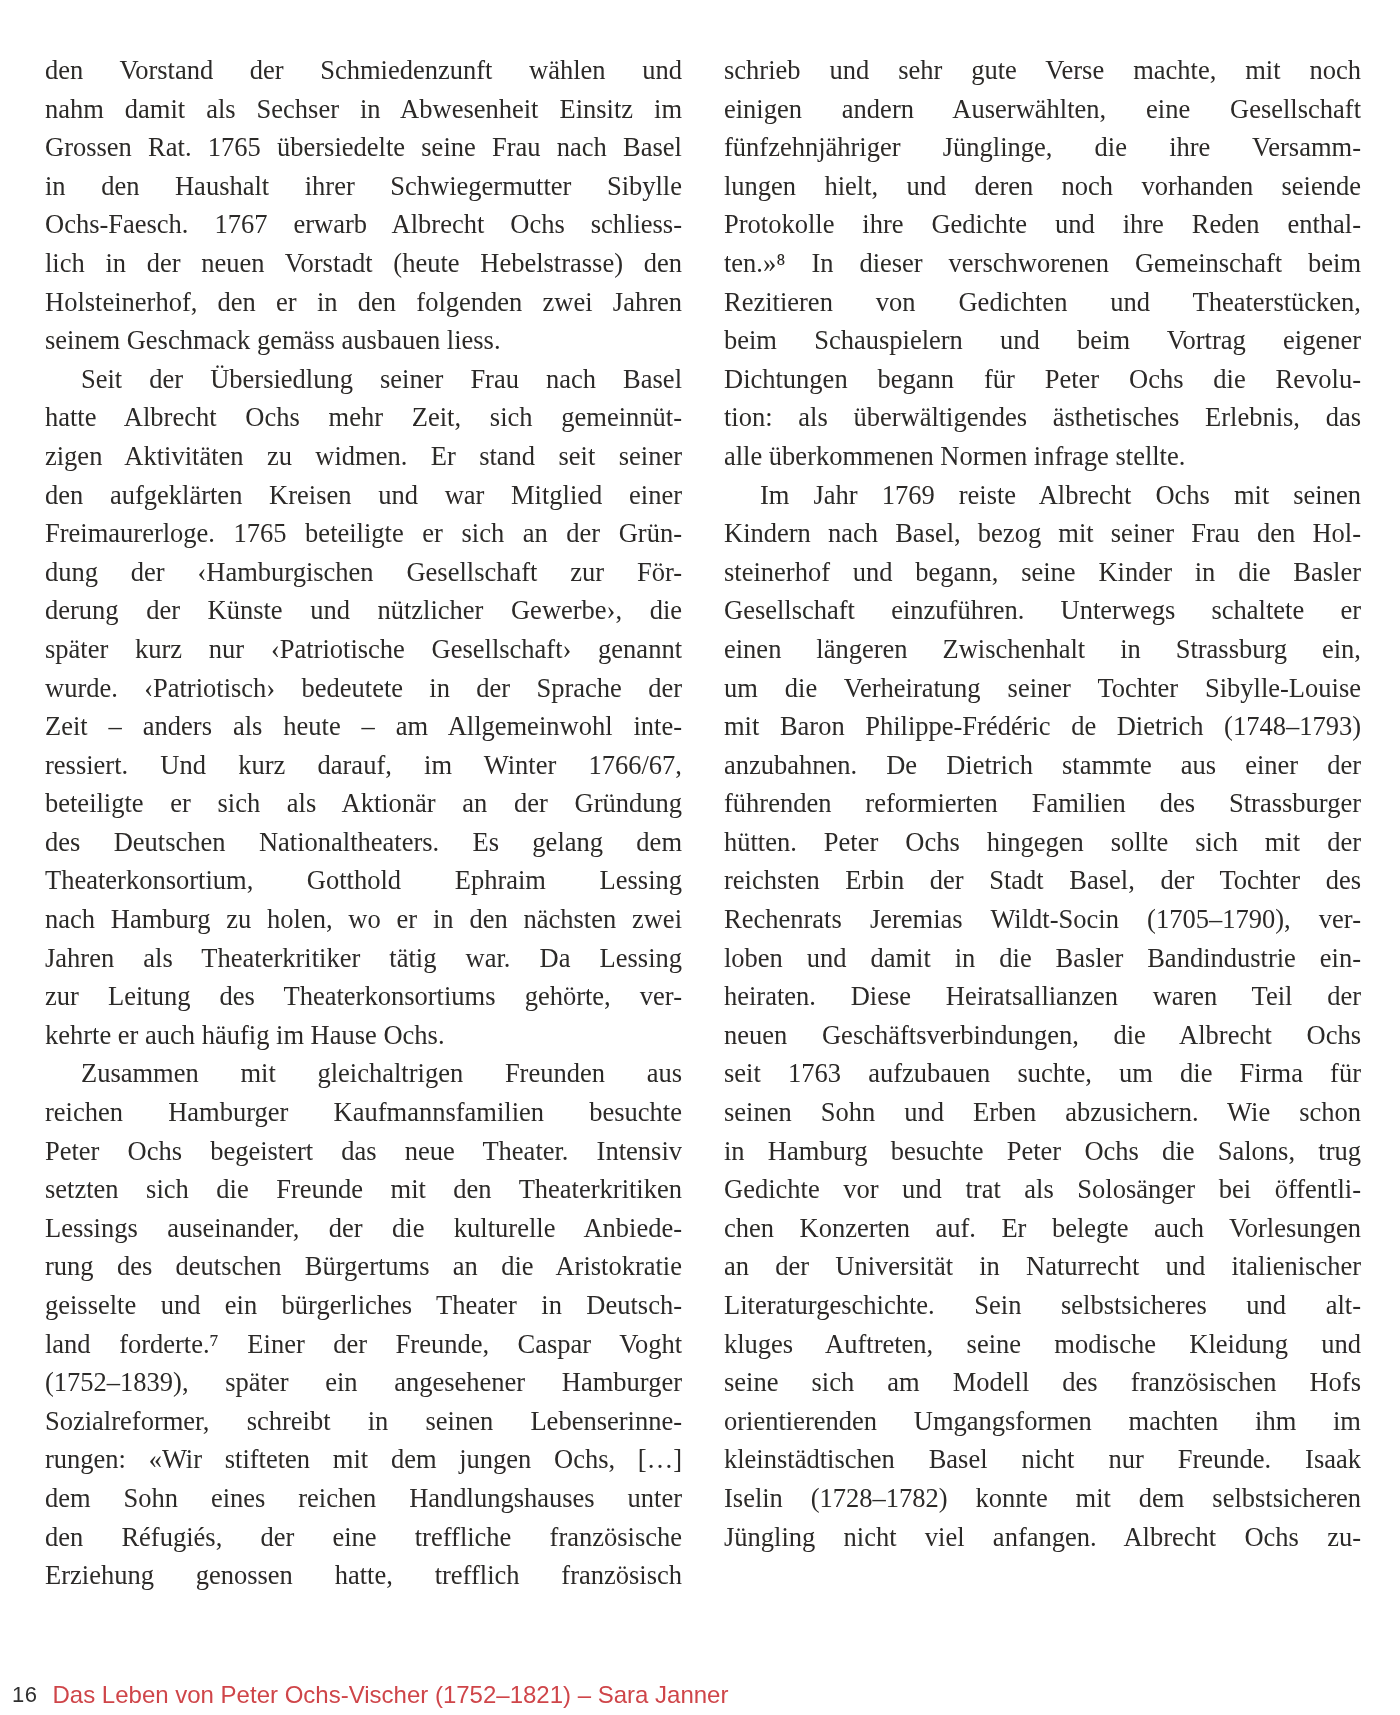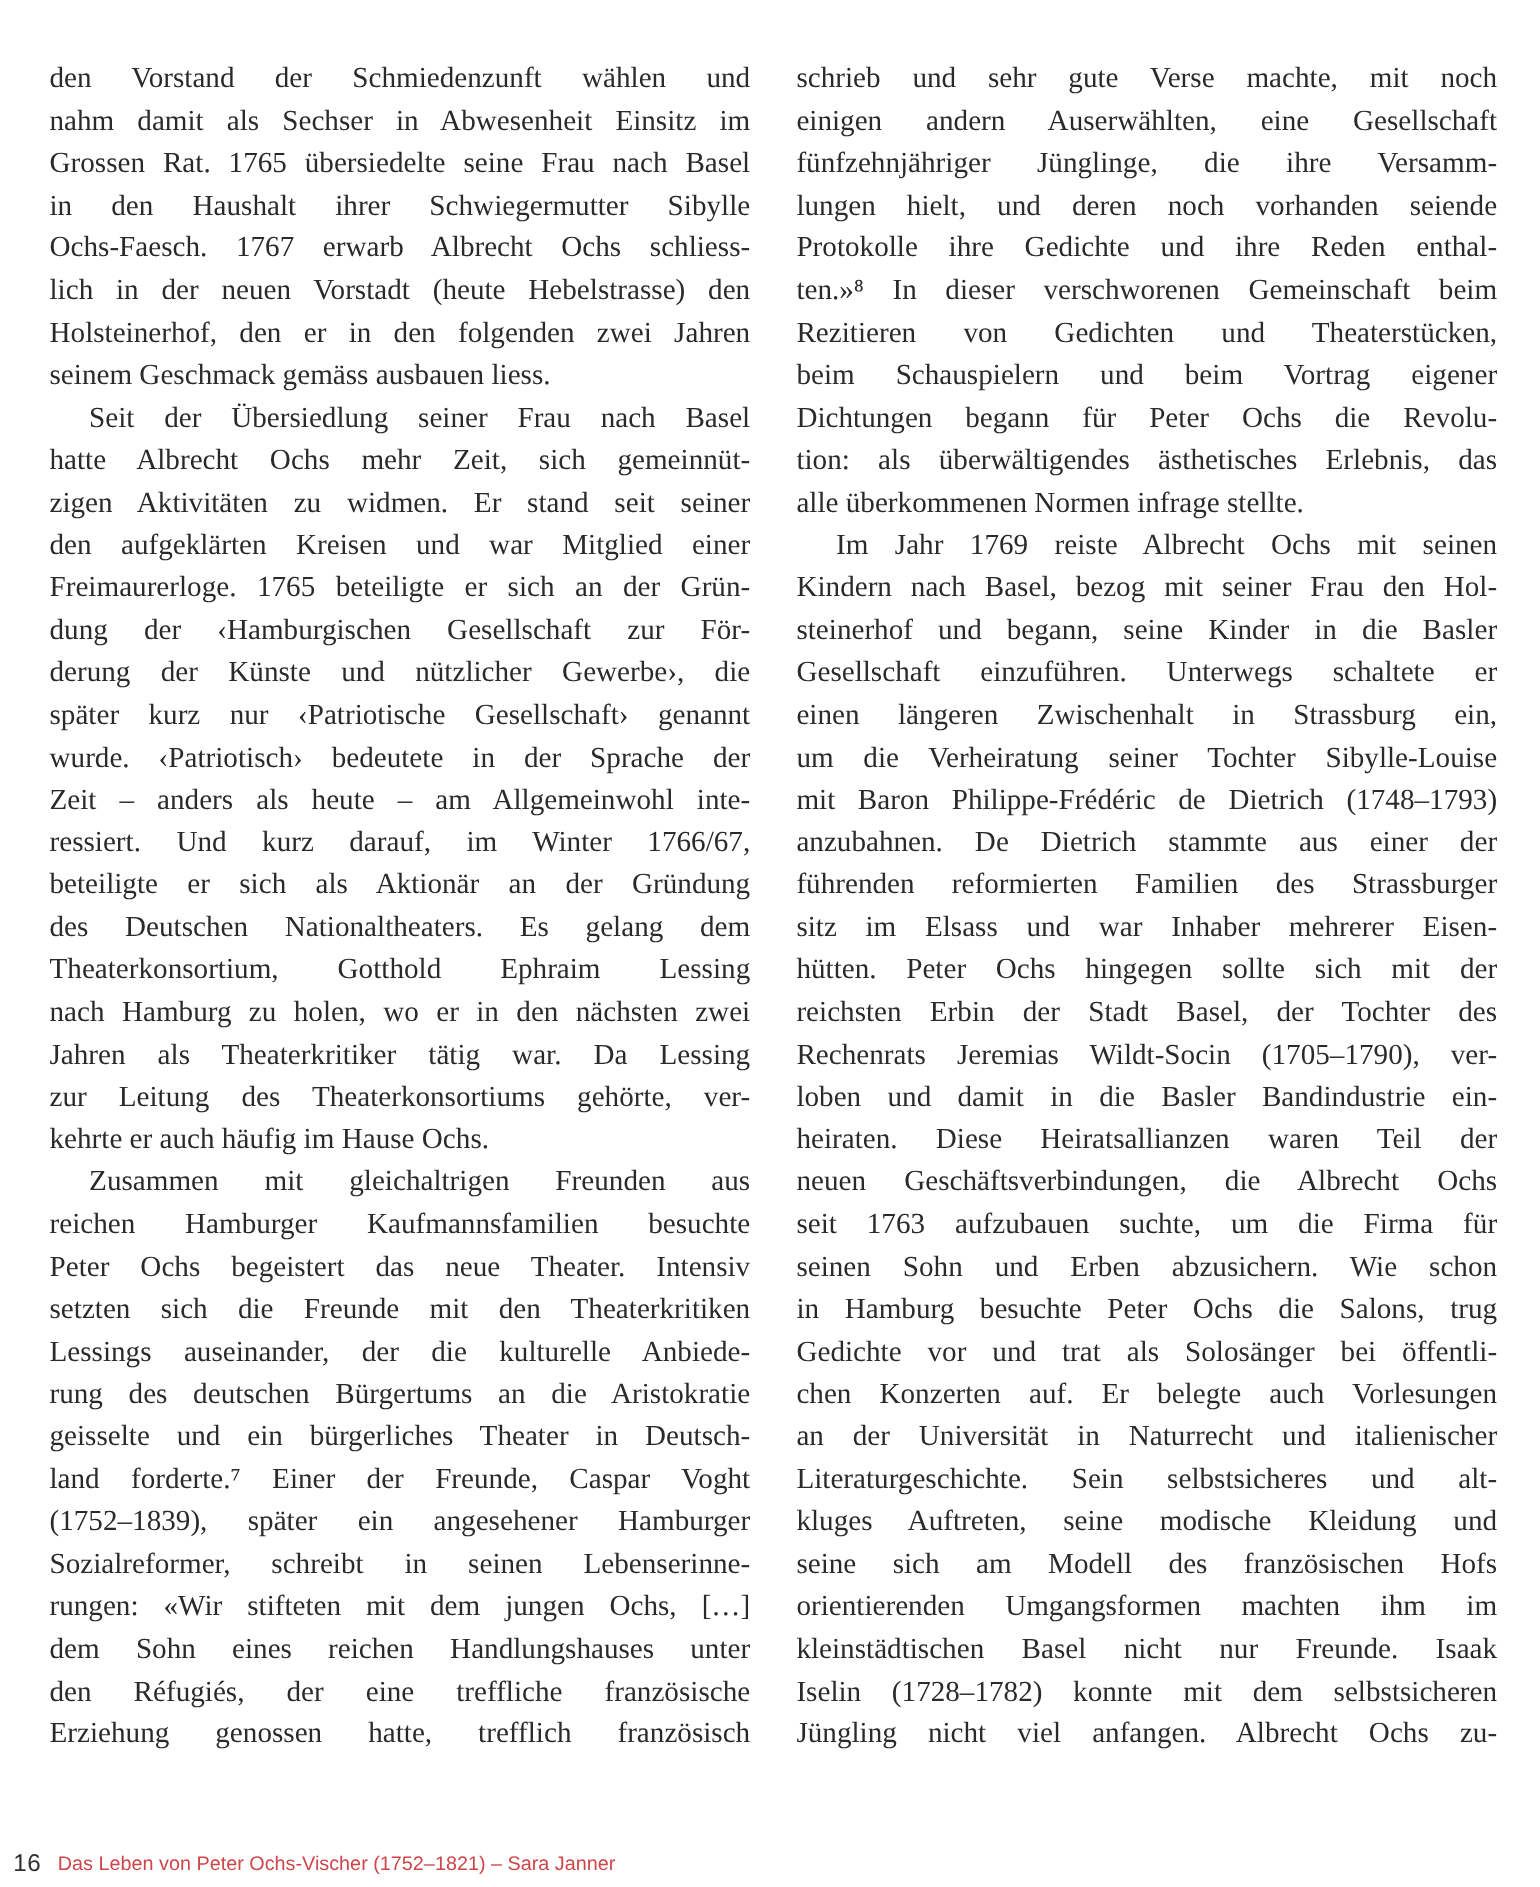--- a/index.html
+++ b/index.html
@@ -50,21 +50,21 @@
     align-items: center;
     gap: 15px;
     font-family: "Liberation Sans", "DejaVu Sans", sans-serif;
   }
   .page-number {
     font-size: 22px;
     color: #2f2f2f;
     letter-spacing: 0.5px;
   }
   .running-title {
-    font-size: 18px;
+    font-size: 24px;
     color: #cf4549;
   }
 </style>
 </head>
 <body>
 
 <div class="text-columns">
   <div class="column">
       <div class="line">den Vorstand der Schmiedenzunft wählen und</div>
       <div class="line">nahm damit als Sechser in Abwesenheit Einsitz im</div>
@@ -121,21 +121,20 @@
       <div class="line end">alle überkommenen Normen infrage stellte.</div>
       <div class="line indent">Im Jahr 1769 reiste Albrecht Ochs mit seinen</div>
       <div class="line">Kindern nach Basel, bezog mit seiner Frau den Hol-</div>
       <div class="line">steinerhof und begann, seine Kinder in die Basler</div>
       <div class="line">Gesellschaft einzuführen. Unterwegs schaltete er</div>
       <div class="line">einen längeren Zwischenhalt in Strassburg ein,</div>
       <div class="line">um die Verheiratung seiner Tochter Sibylle-Louise</div>
       <div class="line">mit Baron Philippe-Frédéric de Dietrich (1748–1793)</div>
       <div class="line">anzubahnen. De Dietrich stammte aus einer der</div>
       <div class="line">führenden reformierten Familien des Strassburger</div>
-      <div class="line">sitz im Elsass und war Inhaber mehrerer Eisen-</div>
       <div class="line">hütten. Peter Ochs hingegen sollte sich mit der</div>
       <div class="line">reichsten Erbin der Stadt Basel, der Tochter des</div>
       <div class="line">Rechenrats Jeremias Wildt-Socin (1705–1790), ver-</div>
       <div class="line">loben und damit in die Basler Bandindustrie ein-</div>
       <div class="line">heiraten. Diese Heiratsallianzen waren Teil der</div>
       <div class="line">neuen Geschäftsverbindungen, die Albrecht Ochs</div>
       <div class="line">seit 1763 aufzubauen suchte, um die Firma für</div>
       <div class="line">seinen Sohn und Erben abzusichern. Wie schon</div>
       <div class="line">in Hamburg besuchte Peter Ochs die Salons, trug</div>
       <div class="line">Gedichte vor und trat als Solosänger bei öffentli-</div>

